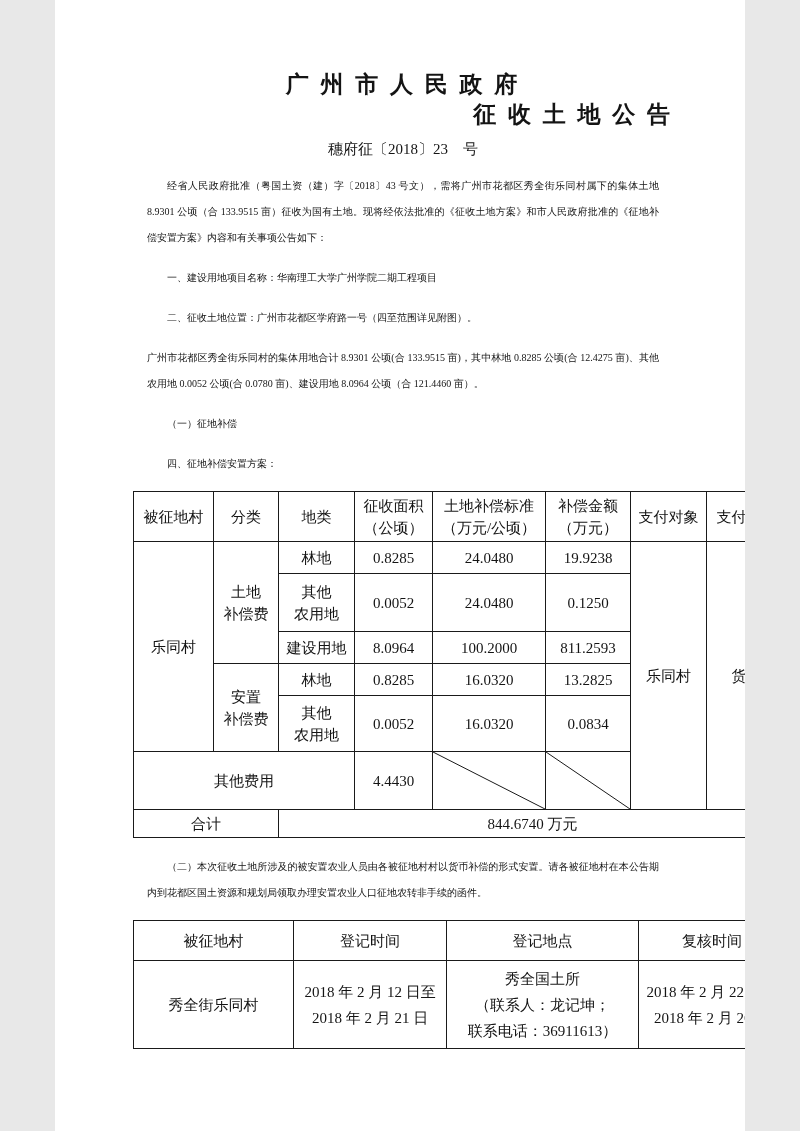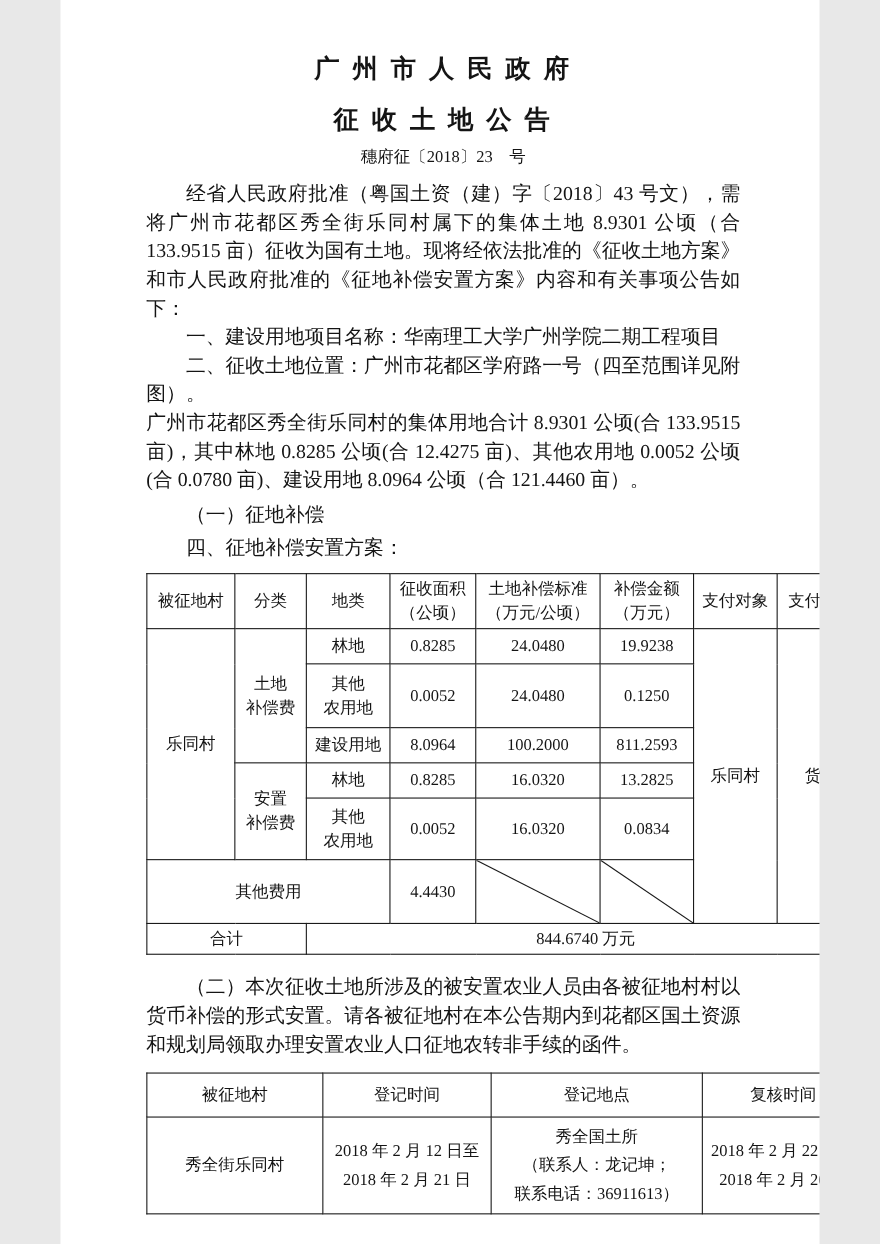--- a/index.html
+++ b/index.html
@@ -5,49 +5,49 @@
   html, body { margin: 0; padding: 0; background: #e8e8e8; }
   .page {
     position: relative;
     width: 690px;
     height: 1131px;
     margin: 0 auto;
     background: #ffffff;
     color: #141414;
     font-family: "Liberation Serif", "DejaVu Serif", serif;
     box-sizing: border-box;
-    padding: 48px 72px 0 78px;
+    padding: 70px 72px 0 78px;
     overflow: hidden;
   }
   .doc-title {
     margin: 0;
     text-align: center;
     font-size: 23px;
     font-weight: bold;
     letter-spacing: 3px;
     line-height: 30px;
   }
   .doc-subtitle {
-    margin: 16px 0 0 0;
-    text-align: center;
+    margin: 0 0 0 0;
+    text-align: right;
     font-size: 23px;
     font-weight: bold;
     letter-spacing: 3px;
     line-height: 30px;
   }
   .doc-number {
     margin-top: 9px;
     text-align: center;
     font-size: 15px;
     line-height: 20px;
   }
   .body-text { margin-top: 10px; }
   p.para {
-    margin: 0;
-    font-size: 18px;
+    margin: 14px;
+    font-size: 10px;
     line-height: 26px;
     text-align: justify;
   }
   p.indent { text-indent: 2em; }
   p.mt4 { margin-top: 4px; }
   p.mt6 { margin-top: 6px; }
 
   table.comp-table {
     margin-top: 10px;
     border-collapse: collapse;

